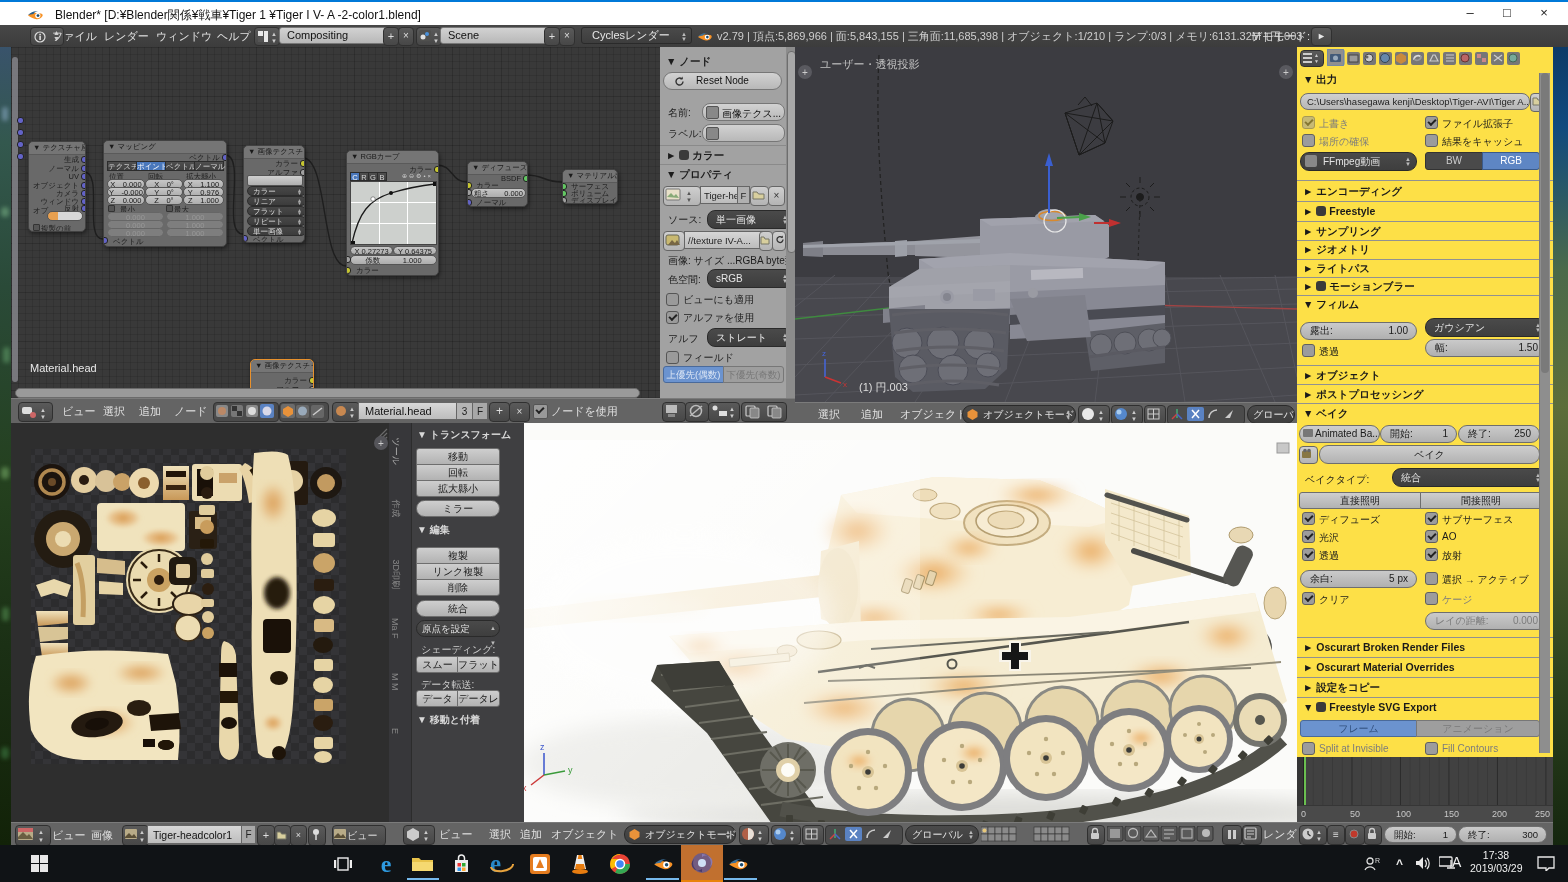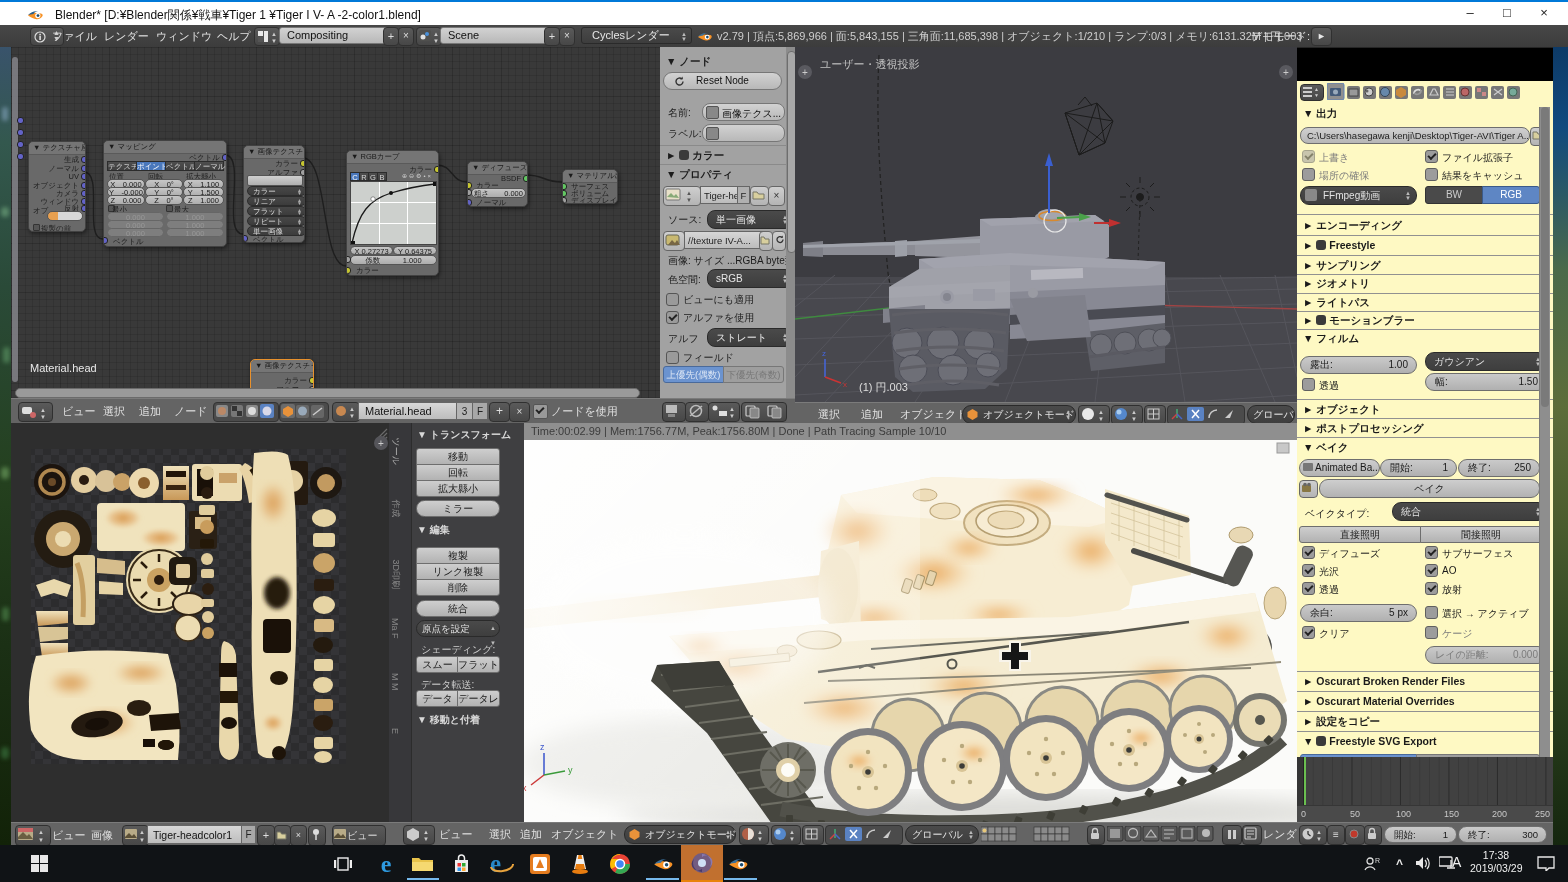--- a/index.html
+++ b/index.html
@@ -42,21 +42,21 @@
 
 #uved{left:11px;top:423px;width:378px;height:399px;background:#2e2e2e;overflow:hidden;}
 #uvhdr{left:11px;top:822px;width:378px;height:23px;background:#646464;border-top:1px solid #7b7b7b;border-bottom:1px solid #2b2b2b;font-size:11px;color:#e3e3e3;}
 
 #rvp{left:389px;top:423px;width:908px;height:399px;background:#fbfbfb;overflow:hidden;}
 #rvphdr{left:389px;top:822px;width:908px;height:23px;background:#646464;border-top:1px solid #7b7b7b;border-bottom:1px solid #2b2b2b;font-size:11px;color:#e3e3e3;}
 #rtime{left:0;top:0px;width:908px;height:17px;background:#8f8f8f;color:#3c3c3c;font-size:11px;}
 
 #shelf{left:0px;top:0px;width:135px;height:399px;background:#3f3f41;}
 
-#props{left:1297px;top:47px;width:256px;height:710px;background:#fef9c3;font-size:10.5px;color:#1a1a1a;overflow:hidden;margin-top:34px;}
+#props{left:1297px;top:47px;width:256px;height:710px;background:#fde047;font-size:10.5px;color:#1a1a1a;overflow:hidden;}
 .ph{position:absolute;left:6px;font-size:10.5px;font-weight:bold;color:#1a1a1a;white-space:nowrap;}
 .psep{position:absolute;left:0;width:256px;height:1px;background:#919191;}
 .cbx{position:absolute;width:11px;height:11px;background:#9c9c9c;border:1px solid #606060;border-radius:3px;color:#111;font-size:9px;text-align:center;line-height:11px;}
 .cbl{position:absolute;font-size:10px;color:#1a1a1a;white-space:nowrap;}
 .ckm{position:absolute;left:2px;top:2px;width:6px;height:3px;border-left:2px solid #222;border-bottom:2px solid #222;transform:rotate(-45deg);}
 .sld{position:absolute;background:linear-gradient(#cacaca,#b0b0b0);border:1px solid #6e6e6e;border-radius:9px;font-size:10px;color:#1a1a1a;white-space:nowrap;}
 .sld b{font-weight:normal;position:absolute;right:8px;}
 .sld span{position:absolute;left:9px;}
 .ddk{position:absolute;background:linear-gradient(#4a4a4a,#3e3e3e);border:1px solid #2a2a2a;border-radius:9px;font-size:10px;color:#e2e2e2;white-space:nowrap;}
 .lbtn{position:absolute;background:linear-gradient(#cecece,#b2b2b2);border:1px solid #6e6e6e;border-radius:9px;font-size:10px;color:#1a1a1a;text-align:center;}
@@ -176,24 +176,24 @@
   <div class="nrowL tx" style="top:31px;left:5px">位置</div>
       <div class="nrowL tx" style="top:31px;left:44px">回転</div>
       <div class="nrowL tx" style="top:31px;left:82px">拡大縣小</div>
   <div class="nf" style="left:3px;top:38px;width:36px;height:8px">X 0.000</div>
   <div class="nf" style="left:3px;top:46px;width:36px;height:8px">Y -0.000</div>
   <div class="nf" style="left:3px;top:54px;width:36px;height:8px">Z 0.000</div>
   <div class="nf" style="left:41px;top:38px;width:36px;height:8px">X 0°</div>
   <div class="nf" style="left:41px;top:46px;width:36px;height:8px">Y 0°</div>
   <div class="nf" style="left:41px;top:54px;width:36px;height:8px">Z 0°</div>
   <div class="nf" style="left:79px;top:38px;width:39px;height:8px">X 1.100</div>
-  <div class="nf" style="left:79px;top:46px;width:39px;height:8px">Y 1.500</div>
+  <div class="nf" style="left:79px;top:46px;width:39px;height:8px">Y 0.976</div>
   <div class="nf" style="left:79px;top:54px;width:39px;height:8px">Z 1.000</div>
   <div class="ab" style="left:4px;top:64px;width:5px;height:5px;background:#555;border:1px solid #333;border-radius:1px"></div>
-      <div class="nrowL tx" style="top:64px;left:8px">最小</div>
+      <div class="nrowL tx" style="top:64px;left:16px">最小</div>
   <div class="ab" style="left:62px;top:64px;width:5px;height:5px;background:#555;border:1px solid #333;border-radius:1px"></div>
       <div class="nrowL tx" style="top:64px;left:70px">最大</div>
   <div class="nfg" style="left:3px;top:71px;width:55px;height:7px">0.000</div>
       <div class="nfg" style="left:62px;top:71px;width:56px;height:7px">1.000</div>
   <div class="nfg" style="left:3px;top:79px;width:55px;height:7px">0.000</div>
       <div class="nfg" style="left:62px;top:79px;width:56px;height:7px">1.000</div>
   <div class="nfg" style="left:3px;top:87px;width:55px;height:7px">0.000</div>
       <div class="nfg" style="left:62px;top:87px;width:56px;height:7px">1.000</div>
   <div class="nrowL tx" style="top:96px;left:9px">ベクトル</div>
       <div class="sock sv" style="left:-3px;top:96px"></div>
@@ -948,23 +948,20 @@
 <g font-size="9">
 <line x1="155" y1="352" x2="155" y2="330" stroke="#3a55cc" stroke-width="1.5"></line>
         <text x="151" y="327" fill="#3a55cc">z</text>
 <line x1="155" y1="352" x2="176" y2="348" stroke="#3a9a3a" stroke-width="1.5"></line>
         <text x="179" y="350" fill="#3a9a3a">y</text>
 <line x1="155" y1="352" x2="142" y2="362" stroke="#cc3a3a" stroke-width="1.5"></line>
         <text x="133" y="368" fill="#cc3a3a">x</text>
 </g>
 <rect x="888" y="20" width="12" height="10" fill="#c8c8c8" stroke="#999"></rect>
 </svg>
-<div class="ab" id="rtime" style="left:135px;width:773px">
-      <span class="ab tx" style="left:7px;top:2px">Time:00:02.99 | Mem:1756.77M, Peak:1756.80M | Done | Path Tracing Sample 10/10</span>
-    </div>
 <div class="ab" id="shelf">
   <div class="ab" style="left:0;top:0;width:22px;height:399px;background:#37373a;border-right:1px solid #2c2c2c">
     <div style="position:absolute;left:-14px;top:28px;transform:rotate(90deg);font-size:9px;color:#aaa;width:40px">ツール</div>
     <div style="position:absolute;left:-14px;top:90px;transform:rotate(90deg);font-size:9px;color:#888;width:40px">作成</div>
     <div style="position:absolute;left:-14px;top:150px;transform:rotate(90deg);font-size:9px;color:#888;width:40px">3D印刷</div>
     <div style="position:absolute;left:-14px;top:210px;transform:rotate(90deg);font-size:9px;color:#888;width:40px">Ma F</div>
     <div style="position:absolute;left:-14px;top:265px;transform:rotate(90deg);font-size:9px;color:#888;width:40px">M M</div>
     <div style="position:absolute;left:-14px;top:320px;transform:rotate(90deg);font-size:9px;color:#888;width:40px">E</div>
   </div>
   <div class="ab tx" style="left:28px;top:5px;font-size:10px;font-weight:bold;color:#d8d8d8">▼ トランスフォーム</div>

